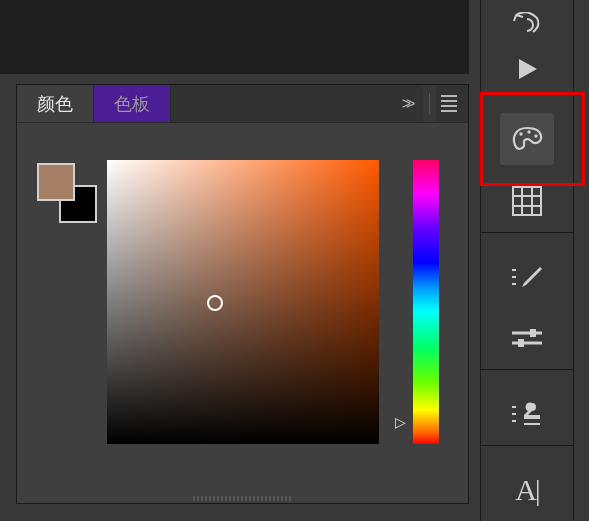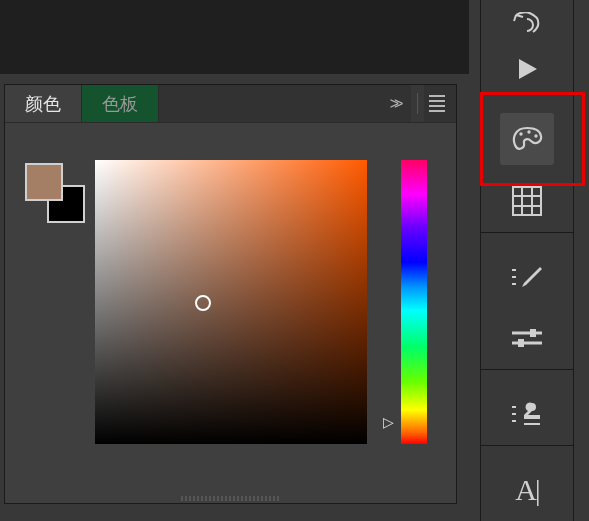--- a/index.html
+++ b/index.html
@@ -19,40 +19,40 @@
   background: #383838;
 }
 .dark-zone {
   position: absolute;
   left: 0; top: 0;
   width: 469px; height: 74px;
   background: #1f1f1f;
 }
 .panel {
   position: absolute;
-  left: 4px; top: 84px;
+  left: 16px; top: 84px;
   width: 453px; height: 420px;
   background: #3a3a3a;
   border: 1px solid #1a1a1a;
 }
 .panel-header {
   height: 38px;
   display: flex;
   align-items: stretch;
   border-bottom: 1px solid #2a2a2a;
   background: #383838;
 }
 .tab {
   padding: 0 20px;
   display: flex;
   align-items: center;
   font-size: 18px;
   color: #999;
   cursor: pointer;
-  background: #14532d;
+  background: #4c1d95;
   border-right: 1px solid #2a2a2a;
 }
 .tab.active {
   background: #3f3f3f;
   color: #e6e6e6;
 }
 .panel-header-spacer { flex: 1; background: #323232; }
 .collapse-arrows {
   width: 34px;
   display: flex;

